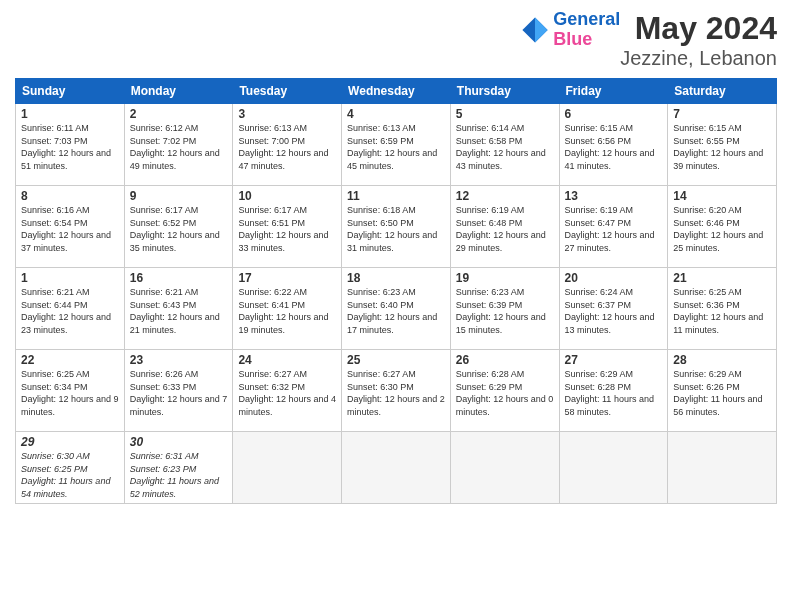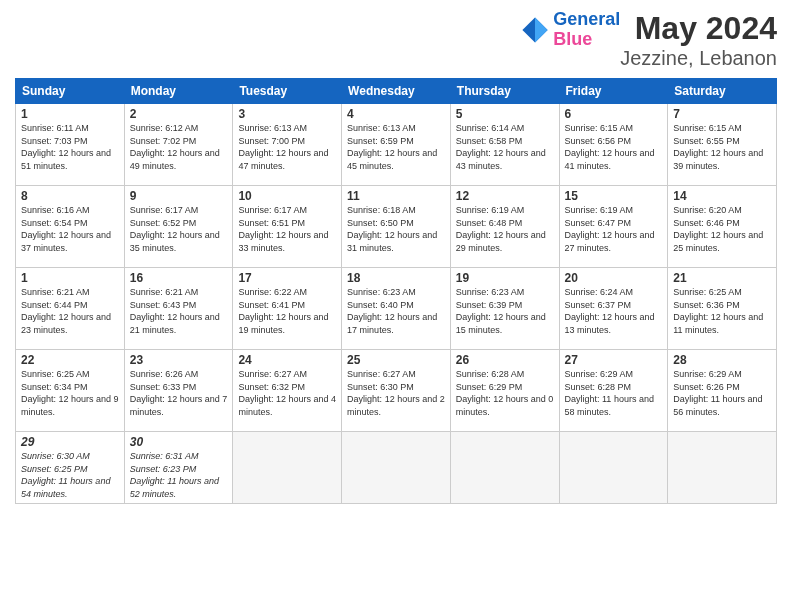--- a/index.html
+++ b/index.html
@@ -172,21 +172,21 @@
           </td>
           <td>
             <span class="day-num">11</span>
             <div class="day-info">Sunrise: 6:18 AM<br>Sunset: 6:50 PM<br>Daylight: 12 hours and 31 minutes.</div>
           </td>
           <td>
             <span class="day-num">12</span>
             <div class="day-info">Sunrise: 6:19 AM<br>Sunset: 6:48 PM<br>Daylight: 12 hours and 29 minutes.</div>
           </td>
           <td>
-            <span class="day-num">15</span>
+            <span class="day-num">13</span>
             <div class="day-info">Sunrise: 6:19 AM<br>Sunset: 6:47 PM<br>Daylight: 12 hours and 27 minutes.</div>
           </td>
           <td>
             <span class="day-num">14</span>
             <div class="day-info">Sunrise: 6:20 AM<br>Sunset: 6:46 PM<br>Daylight: 12 hours and 25 minutes.</div>
           </td>
         </tr>
         <tr>
           <td>
             <span class="day-num">1</span>

